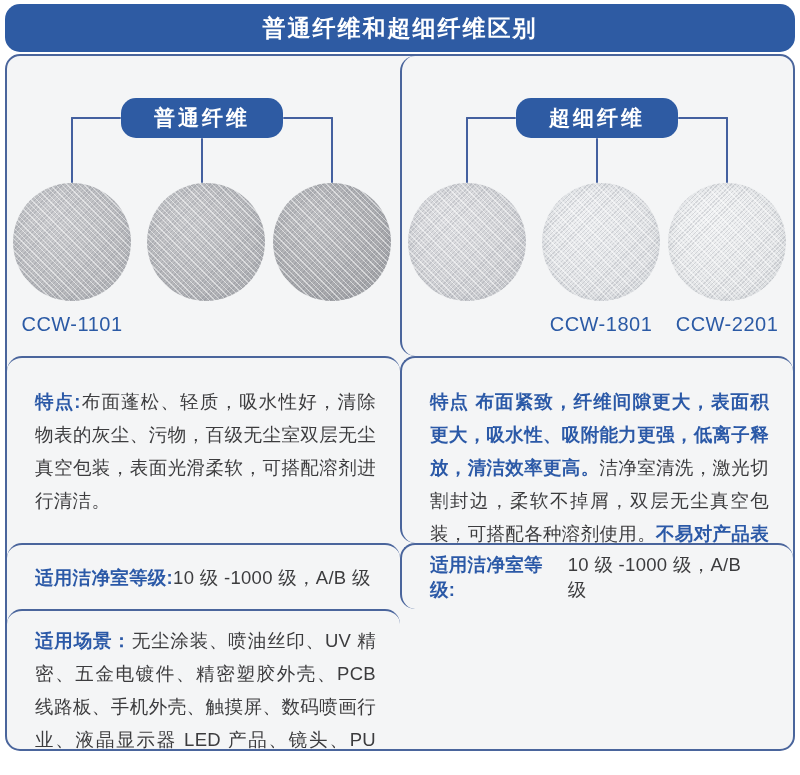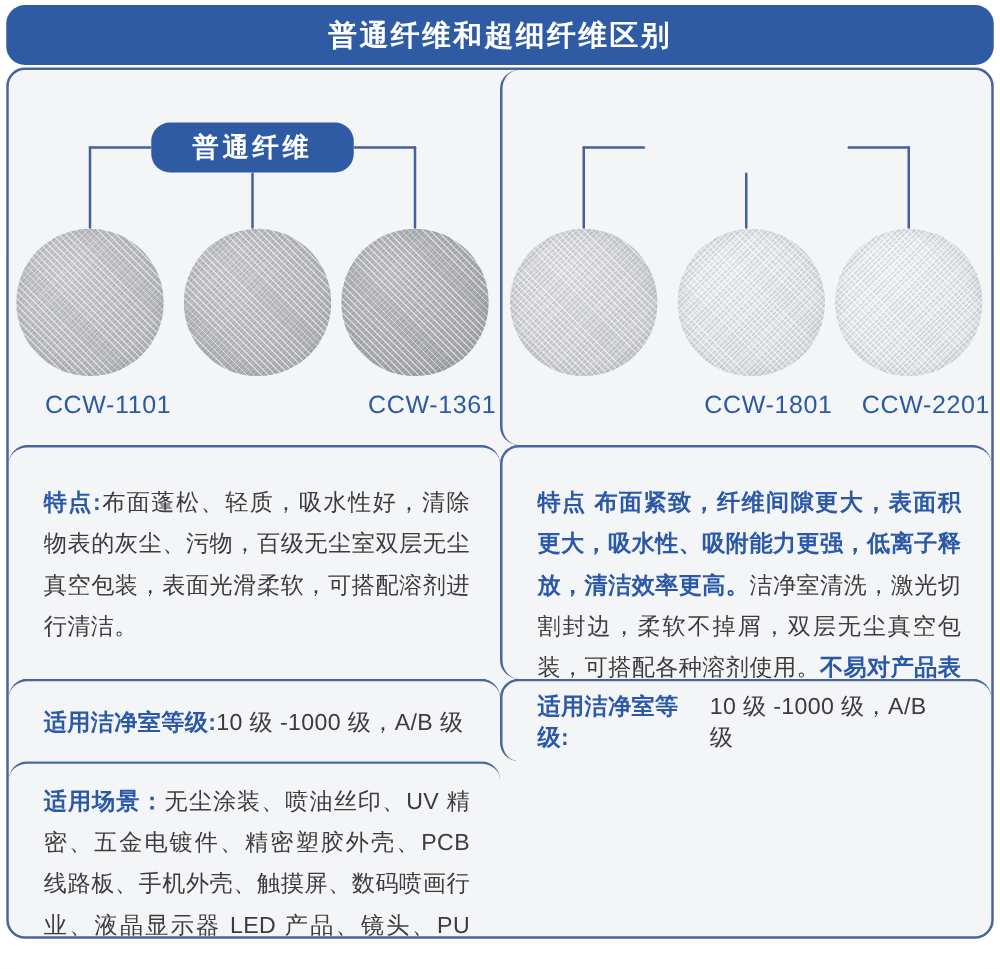--- a/index.html
+++ b/index.html
@@ -30,21 +30,21 @@
   .vl-right  { left:324px; top:61px; width:2px; height:66px; }
 
   .swatch { position:absolute; top:127px; width:118px; height:118px; border-radius:50%;
     background-image:
       repeating-linear-gradient(45deg, rgba(255,255,255,0.55) 0 1px, rgba(0,0,0,0) 1px 4px),
       repeating-linear-gradient(135deg, rgba(80,85,100,0.16) 0 1px, rgba(0,0,0,0) 1px 3px),
       radial-gradient(circle at 35% 30%, rgba(255,255,255,0.28), rgba(0,0,0,0.05));
     box-shadow: inset 0 0 10px rgba(60,70,90,0.12); }
   .swatch.s1 { left:6px; }   .swatch.s2 { left:140px; } .swatch.s3 { left:266px; }
 
-  .swatch-label { position:absolute; top:257px; width:130px; text-align:right;
+  .swatch-label { position:absolute; top:257px; width:130px; text-align:center;
     color:#2b5aa5; font-size:20px; letter-spacing:0.5px; }
   .swatch-label.l1 { left:0px; } .swatch-label.l2 { left:134px; } .swatch-label.l3 { left:260px; }
 
   
   .features-cell { padding:27px 24px 0 28px; font-size:18.5px; line-height:33px;
     color:#3c3c3e; text-align:justify; letter-spacing:0.3px; }
   .hl { color:#2b59a7; font-weight:bold; }
 
   .grade-cell { display:flex; align-items:center; padding:0 28px;
     font-size:18.5px; color:#3c3c3e; letter-spacing:0.3px; }
@@ -63,29 +63,29 @@
     <div class="cline hl-left"></div>
     <div class="cline hl-right"></div>
     <div class="cline vl-left"></div>
     <div class="cline vl-center"></div>
     <div class="cline vl-right"></div>
     <div class="fiber-badge">普通纤维</div>
     <div class="swatch s1" style="background-color: rgb(186, 187, 191);"></div>
     <div class="swatch s2" style="background-color: rgb(181, 182, 186);"></div>
     <div class="swatch s3" style="background-color: rgb(168, 169, 173);"></div>
     <div class="swatch-label l1">CCW-1101</div>
-    <div class="swatch-label l3">CCW-1361</div>
   </div>
 
   <div class="cell col-right">
     <div class="cline hl-left"></div>
     <div class="cline hl-right"></div>
     <div class="cline vl-left"></div>
     <div class="cline vl-center"></div>
     <div class="cline vl-right"></div>
+    <div class="fiber-badge">超细纤维</div>
     <div class="swatch s1" style="background-color: rgb(212, 213, 217);"></div>
     <div class="swatch s2" style="background-color: rgb(230, 232, 235);"></div>
     <div class="swatch s3" style="background-color: rgb(235, 237, 239);"></div>
     <div class="swatch-label l2">CCW-1801</div>
     <div class="swatch-label l3">CCW-2201</div>
   </div>
 
   <div class="cell rowline features-cell">
     <span class="hl">特点:</span><span>布面蓬松、轻质，吸水性好，清除物表的灰尘、污物，百级无尘室双层无尘真空包装，表面光滑柔软，可搭配溶剂进行清洁。</span><span class="hl"></span>
   </div>

